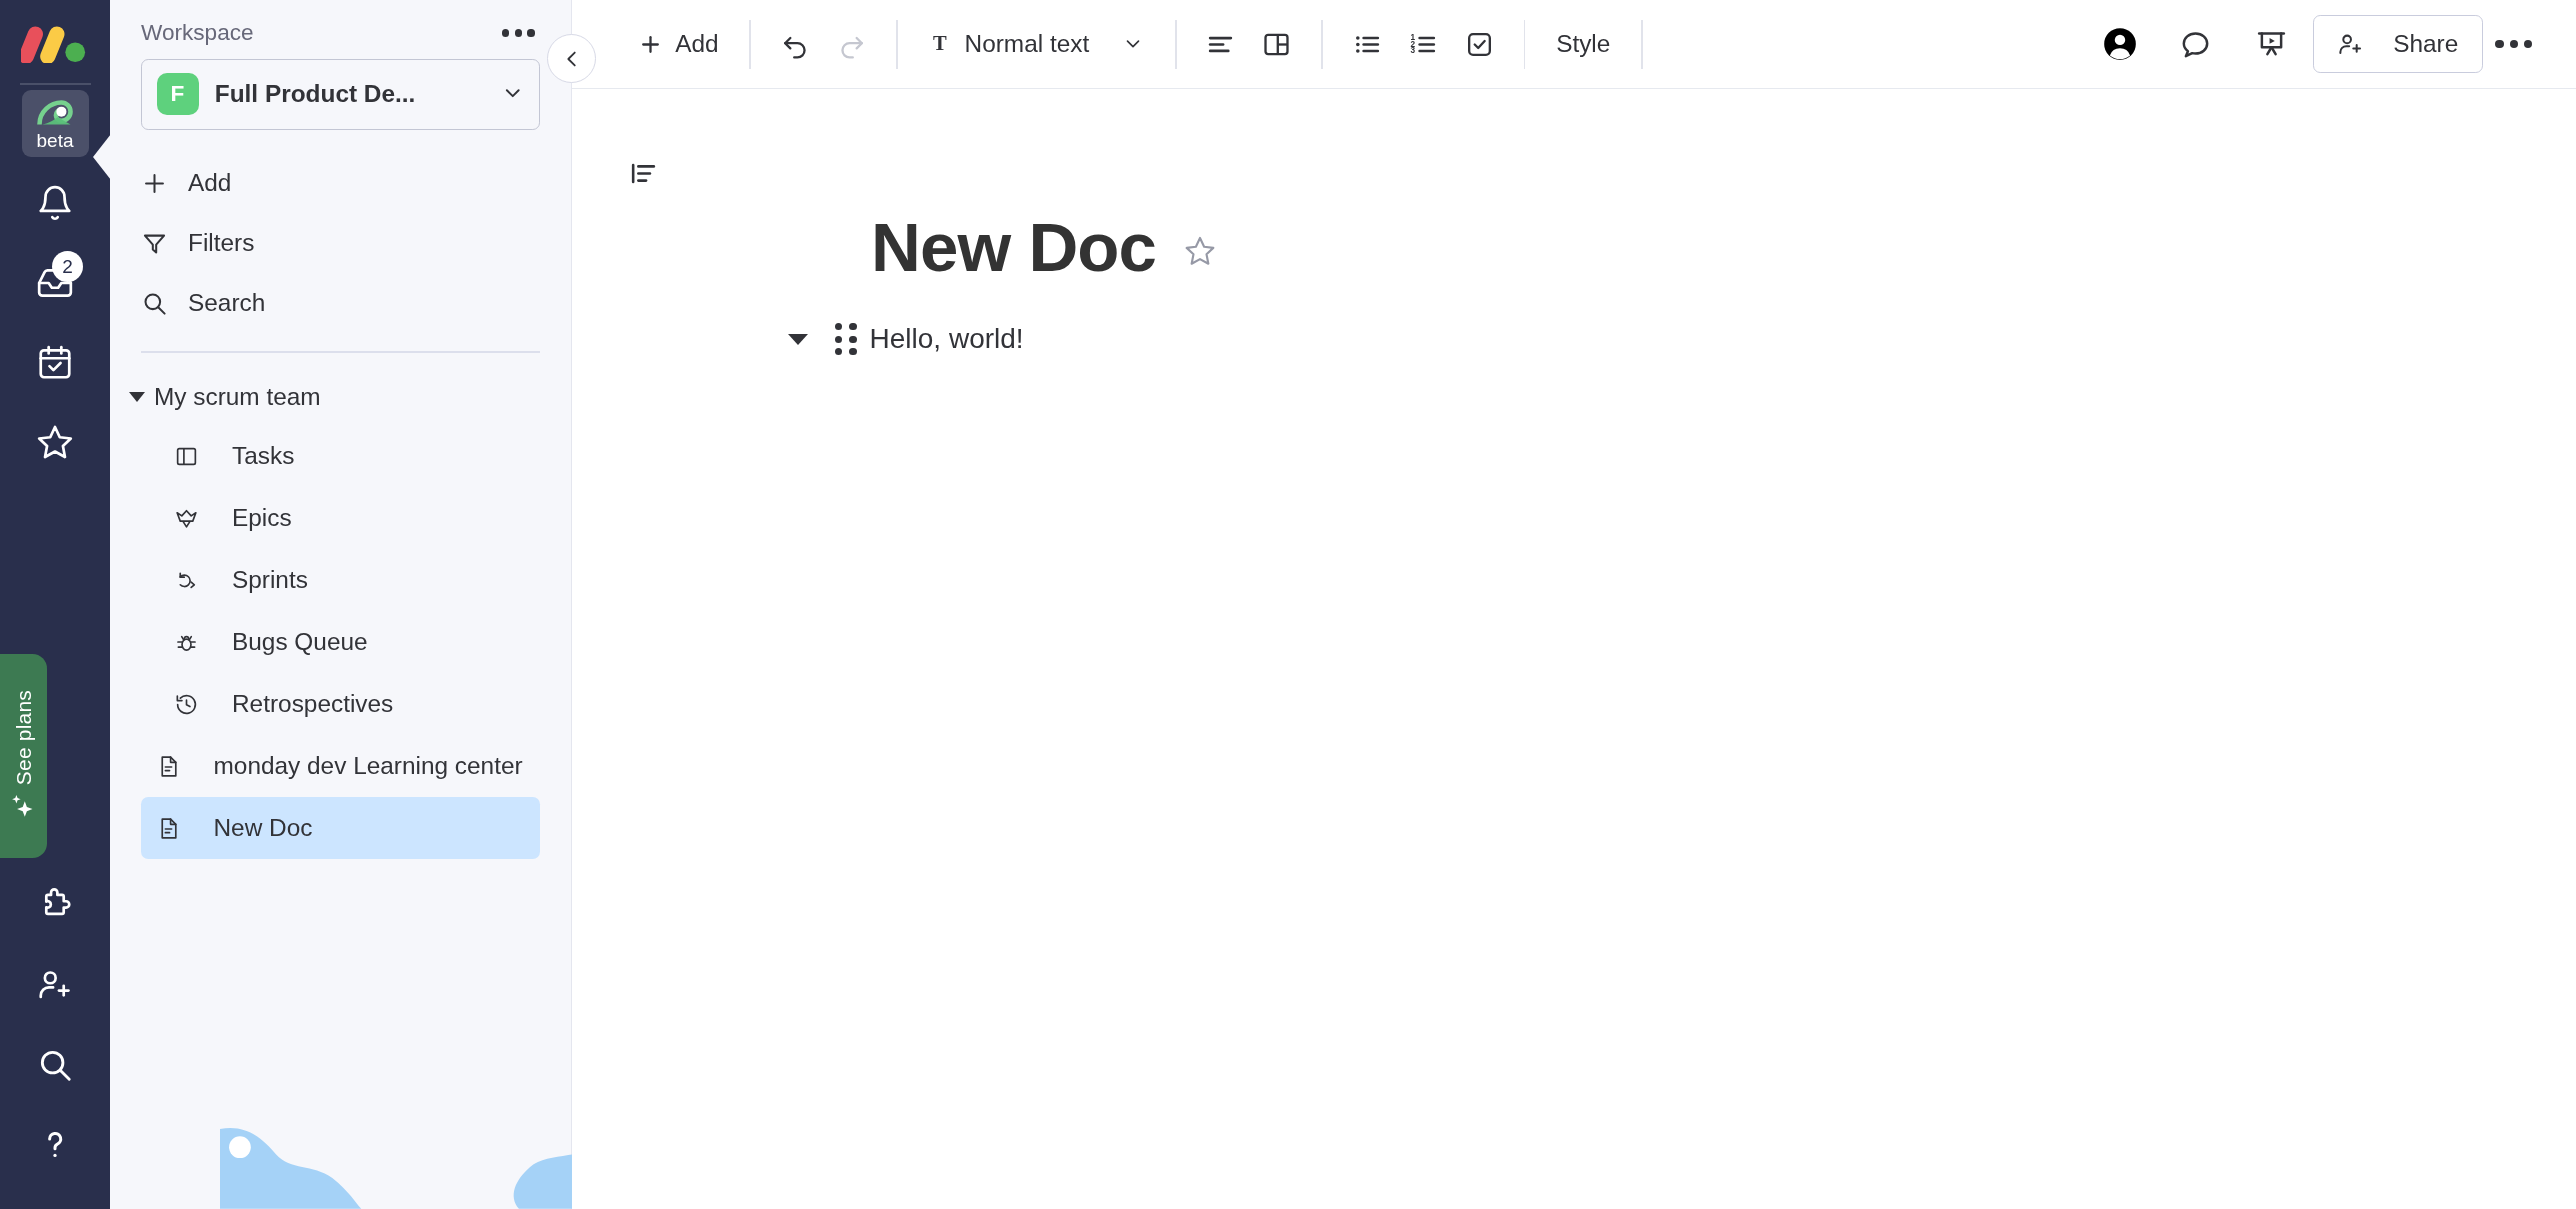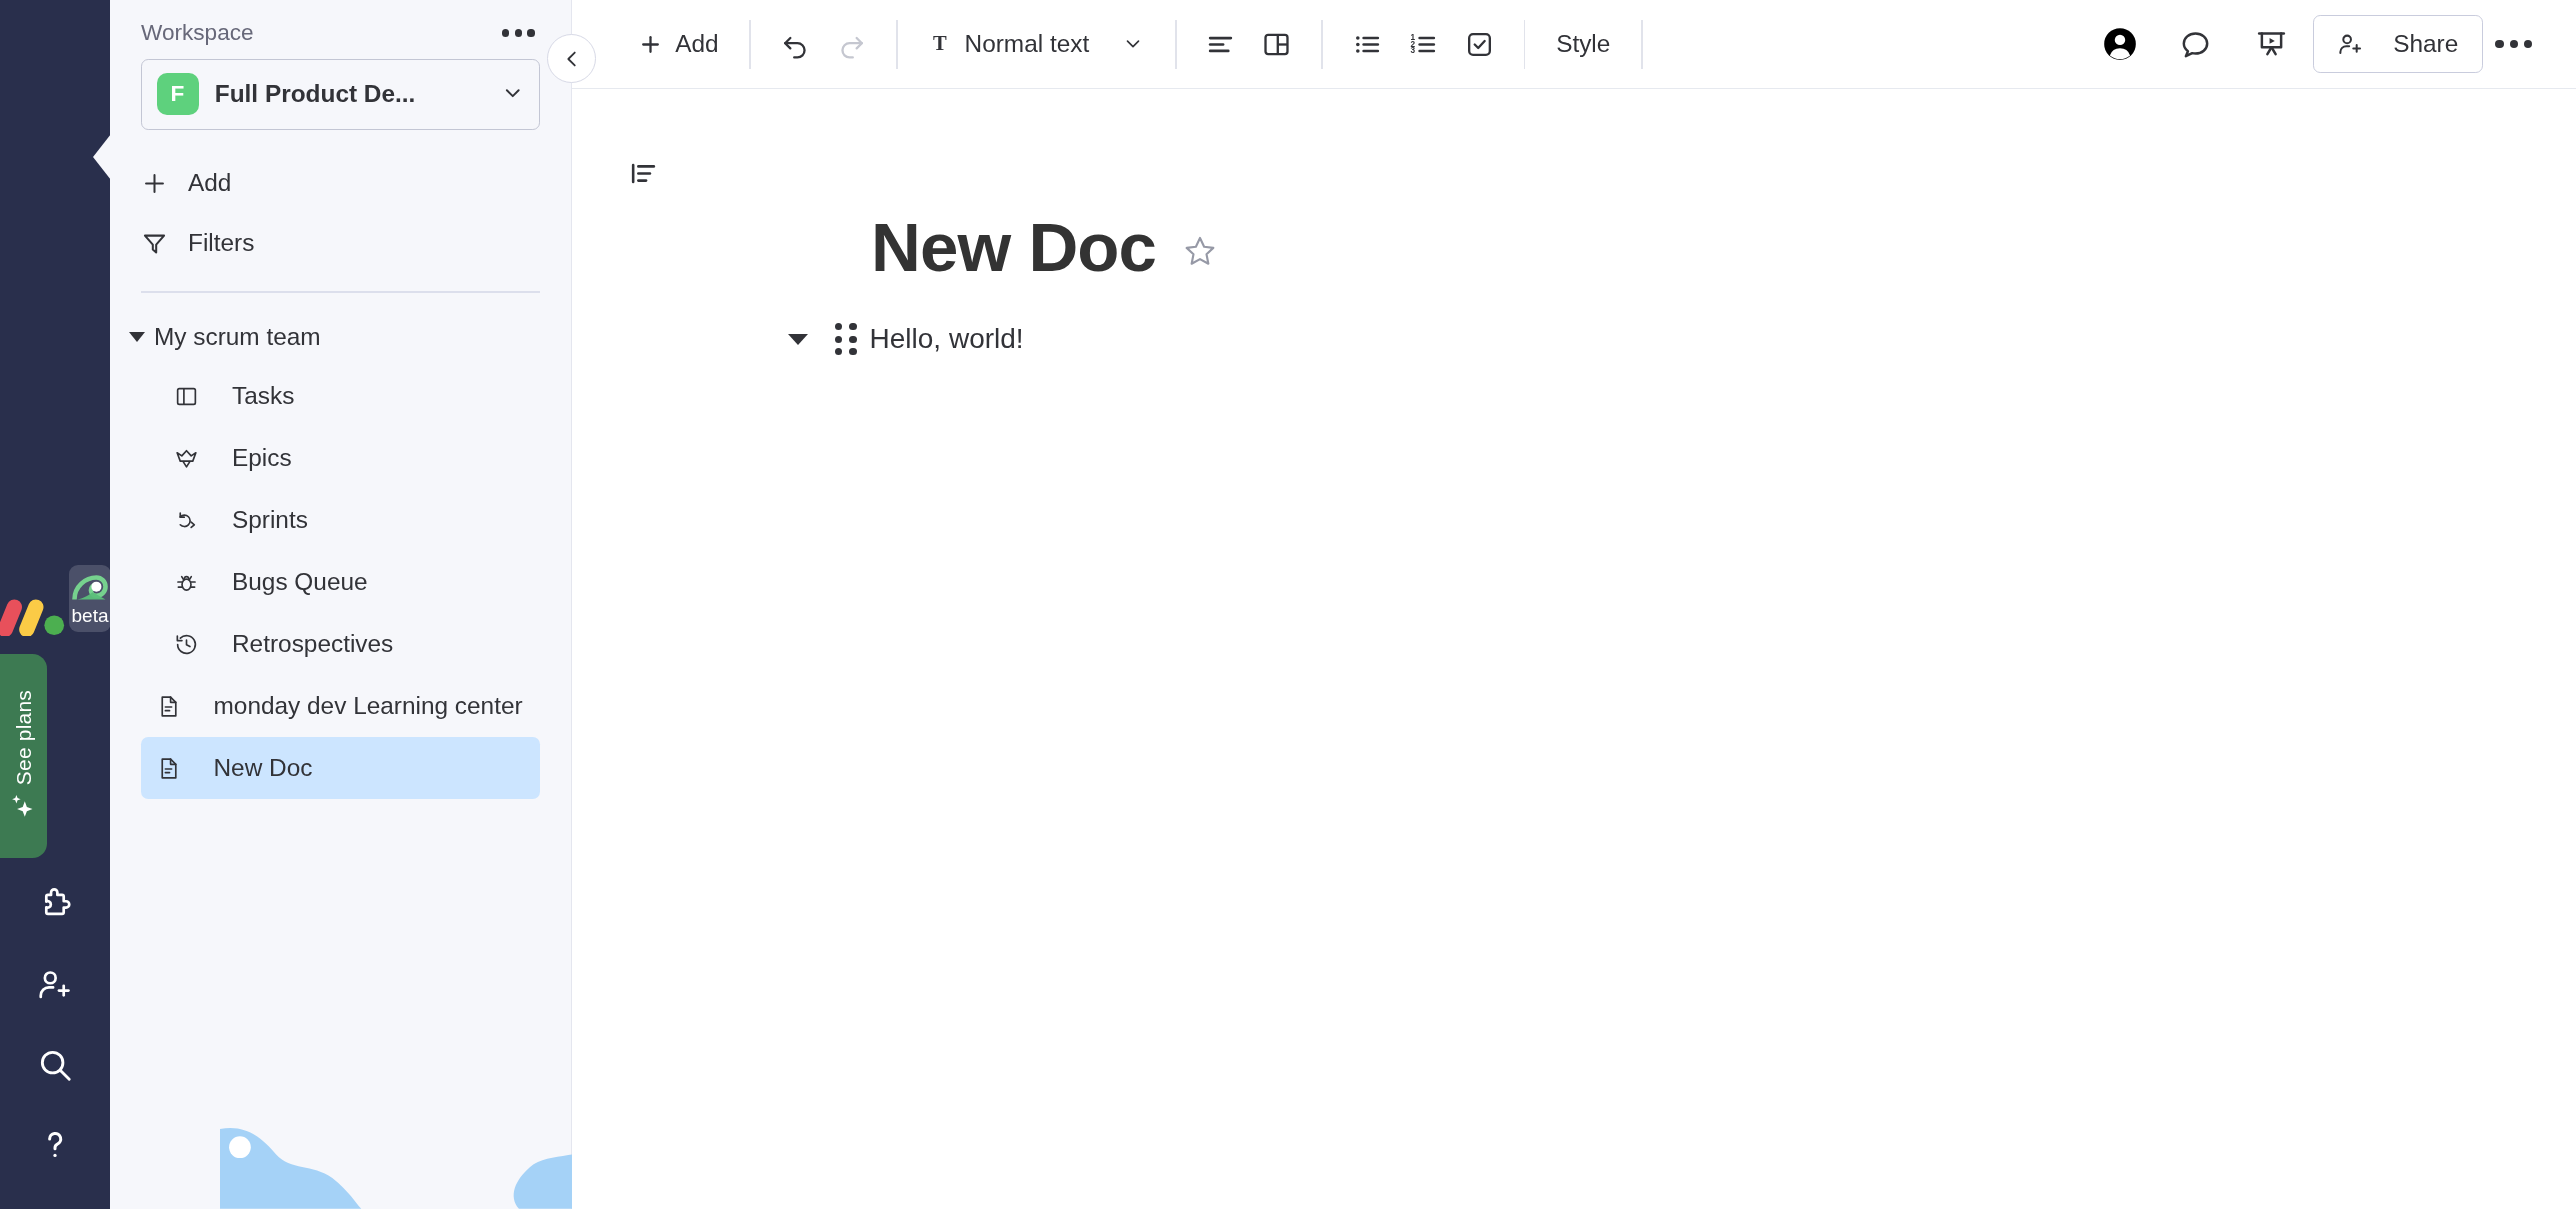--- a/index.html
+++ b/index.html
@@ -10,21 +10,21 @@
     overflow: hidden;
   }
   .app { position: relative; width: 2576px; height: 1209px; display: flex; }
 
   
   .rail {
     width: 110px; height: 1209px;
     background: #292f4c;
     position: relative;
     flex: 0 0 110px;
-    display: flex; flex-direction: row; align-items: center;
+    display: flex; flex-direction: column; align-items: center;
   }
   .rail-logo { margin-top: 20px; width: 69px; height: 43px; position: relative; }
   .rail-divider {
     width: 71px; height: 1.8px; background: #4a5069; margin: 20px 0 5.4px 0;
   }
   .rail-btn {
     width: 67px; height: 67px; border-radius: 9px;
     display: flex; flex-direction: column; align-items: center; justify-content: center;
     position: relative; cursor: pointer; margin-bottom: 12.7px;
   }
@@ -299,20 +299,27 @@
             <line x1="12" y1="4.5" x2="12" y2="19.5"></line>
             <line x1="4.5" y1="12" x2="19.5" y2="12"></line>
           </svg>
         <span class="lbl">Add</span>
       </div>
       <div class="sb-action">
         <svg width="27" height="27" viewBox="0 0 24 24" fill="none" stroke="#323338" stroke-width="1.8" stroke-linecap="round" stroke-linejoin="round">
             <polygon points="3.5 5 20.5 5 13.5 13 13.5 20 10.5 17.4 10.5 13"></polygon>
           </svg>
         <span class="lbl">Filters</span>
+      </div>
+      <div class="sb-action">
+        <svg width="27" height="27" viewBox="0 0 24 24" fill="none" stroke="#323338" stroke-width="1.8" stroke-linecap="round">
+            <circle cx="10.5" cy="10.5" r="6.5"></circle>
+            <line x1="15.3" y1="15.3" x2="21" y2="21"></line>
+          </svg>
+        <span class="lbl">Search</span>
       </div>
     </div>
 
     <div class="sb-sep"></div>
 
     <div class="sb-tree">
       <div class="tree-group">
         <span class="tri"></span>
         <span class="lbl">My scrum team</span>
       </div>

